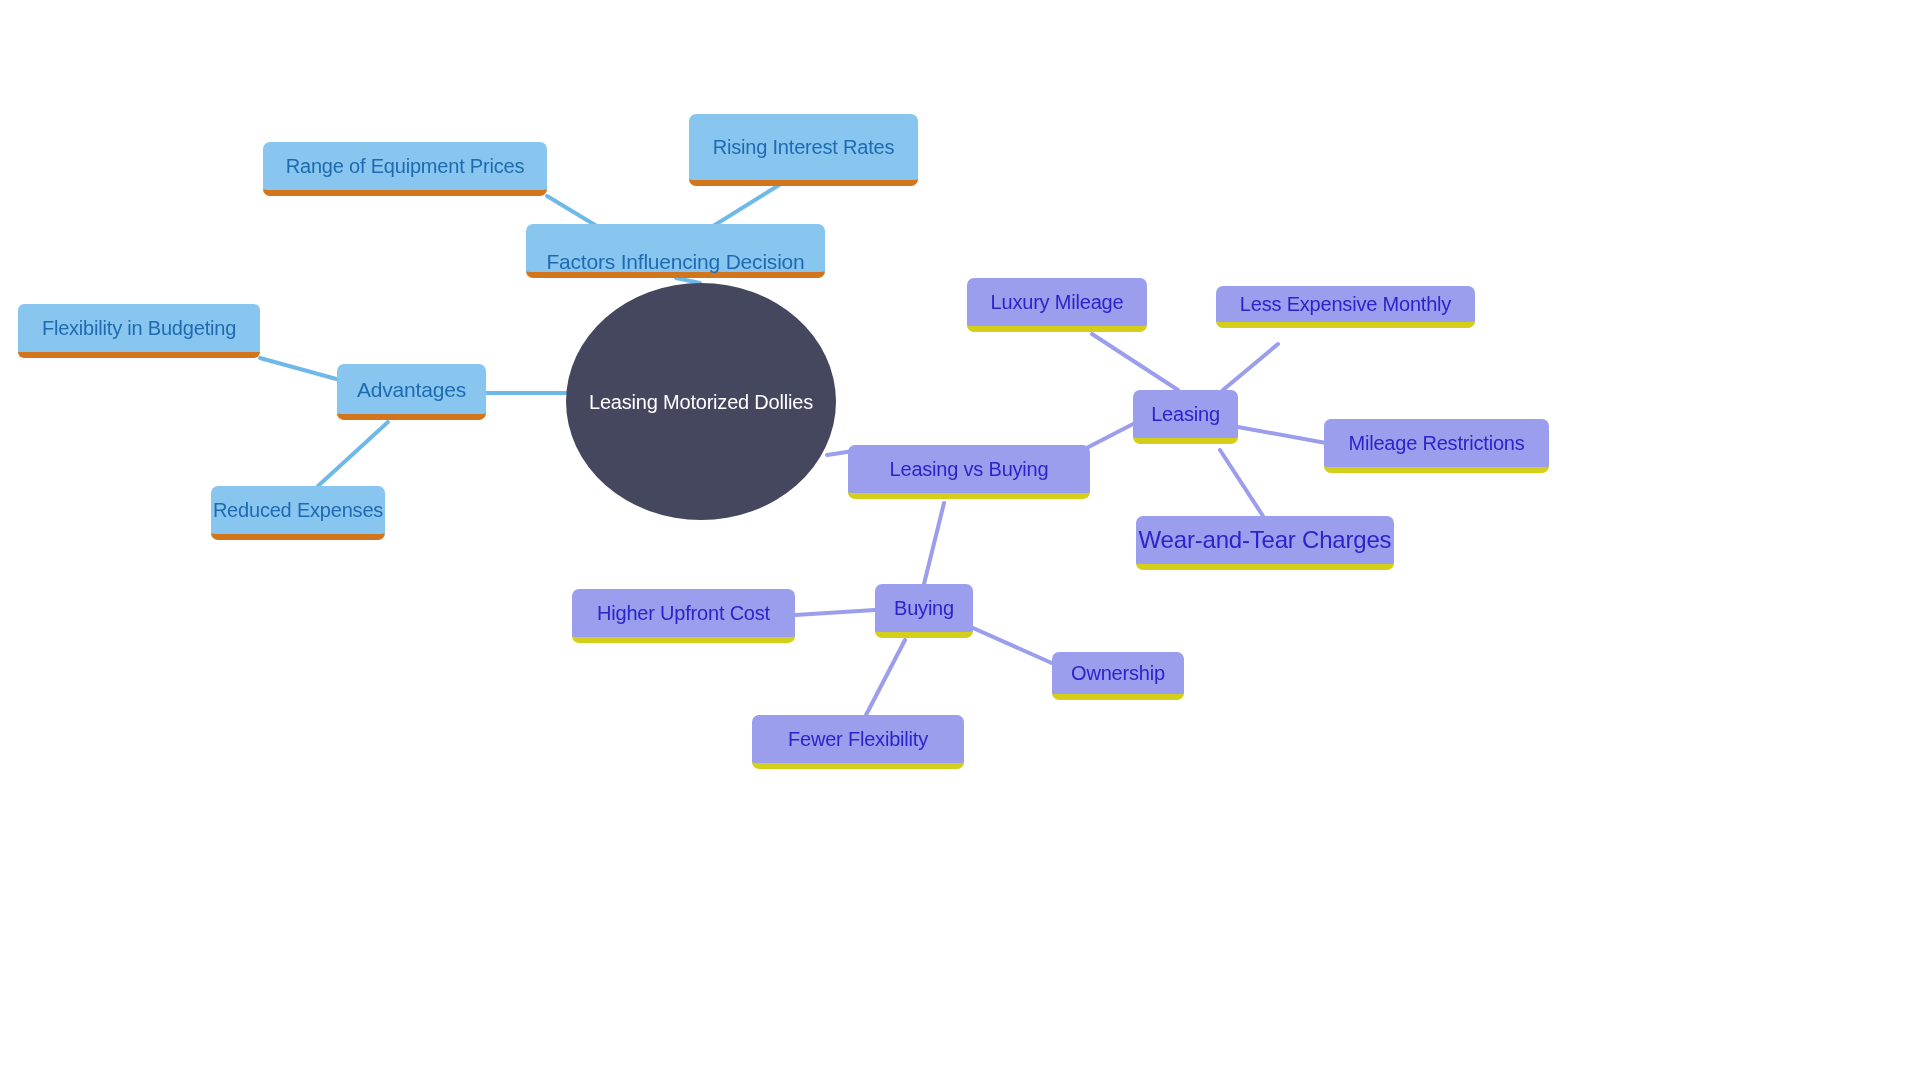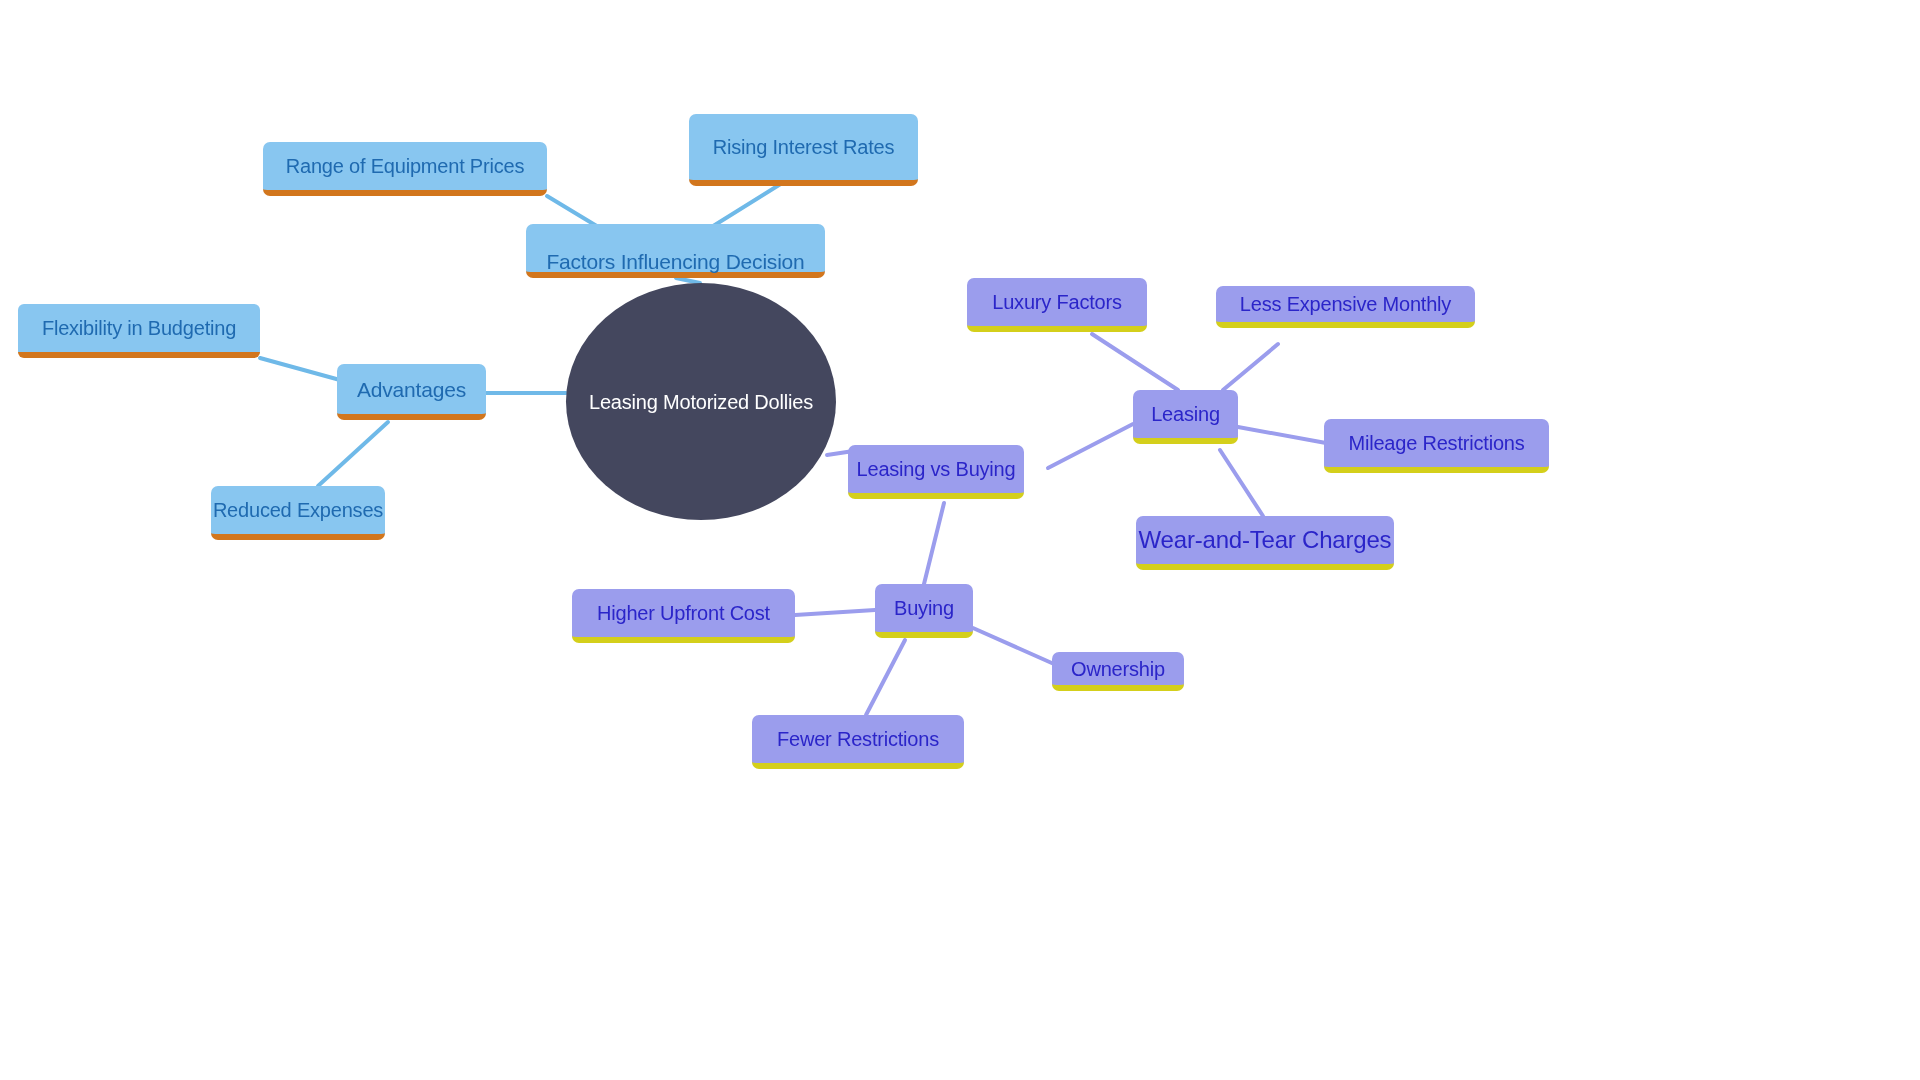--- a/index.html
+++ b/index.html
@@ -94,44 +94,44 @@
       </div>
       <div class="node blue" style="left: 337px; top: 364px; width: 149px; height: 56px; font-size: 21px;">
         <span class="label">Advantages</span>
       </div>
       <div class="node blue" style="left: 18px; top: 304px; width: 242px; height: 54px; font-size: 20px; border-radius: 6px;">
         <span class="label">Flexibility in Budgeting</span>
       </div>
       <div class="node blue" style="left: 211px; top: 486px; width: 174px; height: 54px; font-size: 20px;">
         <span class="label">Reduced Expenses</span>
       </div>
-      <div class="node purple" style="left: 848px; top: 445px; width: 176px; height: 54px; font-size: 20px;">
+      <div class="node purple" style="left: 848px; top: 445px; width: 242px; height: 54px; font-size: 20px;">
         <span class="label">Leasing vs Buying</span>
       </div>
       <div class="node purple" style="left: 1133px; top: 390px; width: 105px; height: 54px; font-size: 20px;">
         <span class="label">Leasing</span>
       </div>
       <div class="node purple" style="left: 967px; top: 278px; width: 180px; height: 54px; font-size: 20px;">
-        <span class="label">Luxury Factors</span>
+        <span class="label">Luxury Mileage</span>
       </div>
       <div class="node purple" style="left: 1216px; top: 286px; width: 259px; height: 42px; font-size: 20px;">
         <span class="label">Less Expensive Monthly</span>
       </div>
       <div class="node purple" style="left: 1324px; top: 419px; width: 225px; height: 54px; font-size: 20px;">
         <span class="label">Mileage Restrictions</span>
       </div>
       <div class="node purple" style="left: 1136px; top: 516px; width: 258px; height: 54px; font-size: 24px;">
         <span class="label">Wear-and-Tear Charges</span>
       </div>
       <div class="node purple" style="left: 875px; top: 584px; width: 98px; height: 54px; font-size: 20px;">
         <span class="label">Buying</span>
       </div>
       <div class="node purple" style="left: 572px; top: 589px; width: 223px; height: 54px; font-size: 20px;">
         <span class="label">Higher Upfront Cost</span>
       </div>
-      <div class="node purple" style="left: 1052px; top: 652px; width: 132px; height: 39px; font-size: 20px; text-align: center;">
+      <div class="node purple" style="left: 1052px; top: 652px; width: 132px; height: 48px; font-size: 20px; text-align: center;">
         <span class="label">Ownership</span>
       </div>
       <div class="node purple" style="left: 752px; top: 715px; width: 212px; height: 54px; font-size: 20px;">
-        <span class="label">Fewer Restrictions</span>
+        <span class="label">Fewer Flexibility</span>
       </div>
     </div>
 </div>
 
 </body></html>

